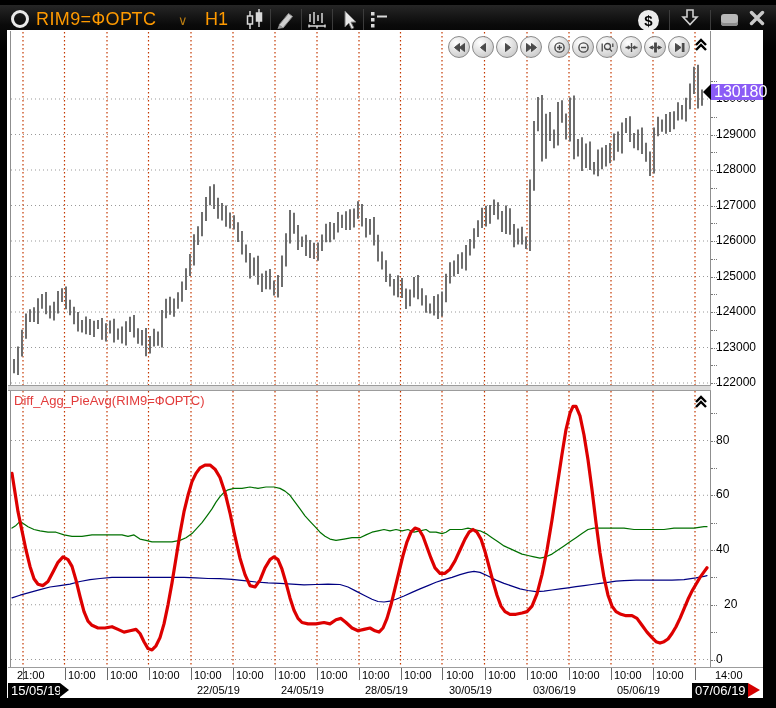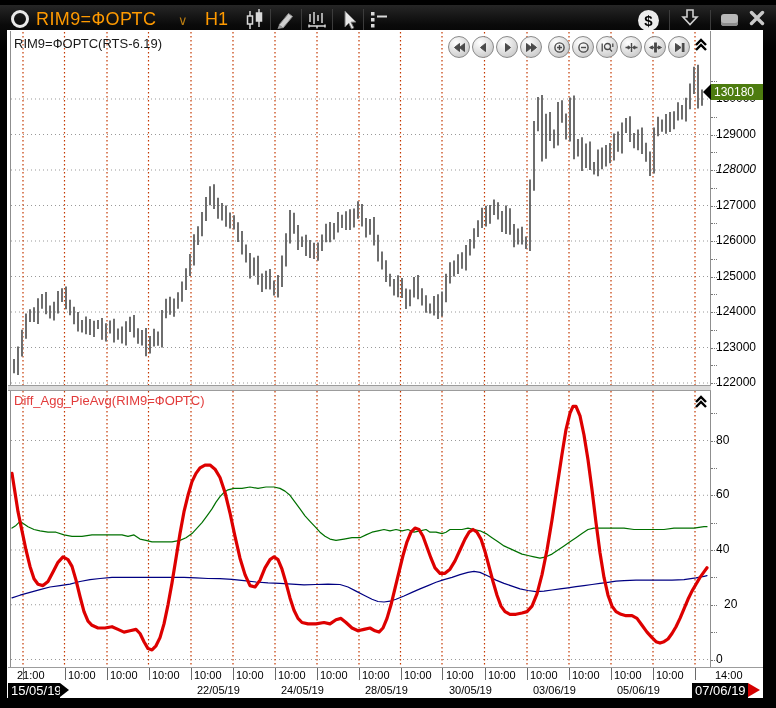--- a/index.html
+++ b/index.html
@@ -36,22 +36,22 @@
            display:flex;align-items:center;justify-content:center;margin-right:2px;}
   .nav-gap{width:4px;}
   .collapse{position:absolute;width:16px;height:16px;}
   
   .axis-label{position:absolute;font-size:12px;color:#000;white-space:nowrap;}
   .minor-tick{position:absolute;width:6px;height:0;border-top:1px dotted #777;}
   .time-label{position:absolute;font-size:11px;color:#000;white-space:nowrap;}
   .time-tick{position:absolute;width:1px;height:12px;background:#6a6a6a;}
   .axis-top{position:absolute;left:8px;top:667px;width:755px;height:1px;background:#9c9c9c;}
   
-  .price-tag{position:absolute;left:711px;top:84px;width:52px;height:16px;background:#4d7c0f;color:#fff;
-             font-size:12px;line-height:16px;padding-left:3px;box-sizing:border-box;}
+  .price-tag{position:absolute;left:711px;top:84px;width:52px;height:16px;background:#8b5cf6;color:#fff;
+             font-size:16px;line-height:16px;padding-left:3px;box-sizing:border-box;}
   .price-tag-arrow{position:absolute;left:703px;top:84px;width:0;height:0;
                    border-top:8px solid transparent;border-bottom:8px solid transparent;border-right:8px solid #000;}
   .date-tag{position:absolute;top:683px;height:15px;background:#000;color:#fff;font-size:13px;
             line-height:15px;padding-left:3px;box-sizing:border-box;}
   .date-tag-arrow{position:absolute;top:683px;width:0;height:0;border-top:7.5px solid transparent;
                   border-bottom:7.5px solid transparent;}
 </style>
 </head>
 <body>
 
@@ -359,21 +359,20 @@
       <line x1="600" y1="0" x2="600" y2="276" stroke="#c43800" stroke-width="1.2" stroke-dasharray="1.5 2.5"></line>
       <line x1="642" y1="0" x2="642" y2="276" stroke="#c43800" stroke-width="1.2" stroke-dasharray="1.5 2.5"></line>
       <line x1="684" y1="0" x2="684" y2="276" stroke="#c43800" stroke-width="1.2" stroke-dasharray="1.5 2.5"></line>
       <polyline points="1,137.1 5,134.4 9,130.3 13,133.0 17,135.7 23,138.5 29,139.8 37,141.2 45,141.2 53,143.9 61,145.3 71,145.3 81,143.9 91,143.9 101,143.9 111,143.9 117,145.3 123,143.9 129,148.1 135,149.4 141,150.8 151,150.8 161,150.8 169,149.4 175,146.7 181,142.6 186,137.1 191,131.6 196,124.8 201,117.9 205,111.1 209,105.6 213,101.5 217,98.8 223,97.4 231,97.4 239,96.0 247,97.4 255,96.0 263,96.0 269,97.4 274,100.1 279,104.3 284,111.1 289,117.9 294,124.8 299,130.3 304,135.7 309,141.2 314,145.3 319,148.1 325,149.4 333,148.1 341,146.7 349,146.7 355,143.9 361,141.2 367,139.8 373,138.5 379,139.8 385,138.5 391,139.8 397,138.5 403,141.2 409,139.8 415,138.5 419,141.2 425,141.2 431,142.6 435,141.2 439,138.5 445,138.5 451,138.5 457,137.1 463,138.5 469,139.8 475,142.6 481,146.7 487,150.8 493,154.9 499,157.6 505,160.4 511,163.1 517,164.5 523,165.8 529,167.2 535,165.8 541,163.1 547,159.0 553,154.9 559,150.8 565,146.7 571,142.6 577,138.5 583,137.1 593,137.1 603,137.1 613,137.1 623,138.5 633,138.5 643,138.5 653,138.5 663,137.1 673,137.1 683,137.1 693,135.7 696,135.7" fill="none" stroke="#007000" stroke-width="1.2" stroke-linejoin="round" stroke-linecap="round"></polyline>
       <polyline points="1,206.9 9,204.2 19,201.4 29,198.7 39,196.0 49,194.6 59,193.2 69,190.5 79,188.6 89,187.5 101,186.4 113,186.4 125,186.4 137,186.4 149,186.4 161,186.4 173,186.4 185,186.9 197,187.5 209,187.7 221,188.3 233,189.7 245,191.0 257,191.9 269,192.4 281,193.2 293,193.8 305,193.5 317,193.2 329,193.5 337,196.0 345,200.1 353,204.2 361,208.3 367,210.5 373,211.0 379,210.2 385,208.3 393,205.0 401,201.4 409,197.9 417,194.6 425,191.3 433,188.6 441,186.4 449,183.6 457,181.4 463,180.4 469,181.4 477,185.0 485,189.1 493,192.4 501,195.1 509,197.9 517,199.5 525,200.6 533,200.1 541,199.0 549,197.9 557,196.8 565,195.7 573,194.6 581,193.5 589,192.4 597,191.3 605,190.2 613,189.7 625,189.1 637,189.1 649,189.1 661,189.1 673,188.6 685,186.9 693,185.3 696,184.7" fill="none" stroke="#000082" stroke-width="1.2" stroke-linejoin="round" stroke-linecap="round"></polyline>
       <polyline points="1,82.4 4,101.5 7,120.7 11,139.8 15,159.0 19,175.4 23,187.7 27,193.2 32,194.6 37,190.5 42,180.9 47,171.3 52,165.8 57,168.6 61,175.4 65,189.1 69,205.5 73,220.6 77,230.2 81,234.3 87,237.0 94,237.0 101,235.7 107,238.4 113,241.1 119,239.8 125,238.4 129,242.5 133,250.7 137,257.6 141,258.9 145,254.8 149,246.6 153,232.9 157,213.8 161,191.9 165,167.2 169,142.6 173,120.7 177,104.3 181,90.6 185,82.4 189,76.9 194,74.1 199,74.1 204,78.2 209,86.5 214,101.5 219,122.0 224,145.3 229,167.2 234,183.6 239,194.6 244,196.0 249,189.1 254,176.8 259,168.6 263,165.8 267,168.6 271,178.2 275,191.9 279,206.9 283,219.2 287,227.4 291,231.5 297,232.9 305,232.9 313,231.5 319,232.9 325,228.8 330,227.4 335,231.5 341,237.0 347,239.8 353,238.4 359,237.0 364,239.8 368,241.1 372,237.0 376,227.4 380,213.8 384,197.3 388,180.9 392,164.5 396,150.8 400,141.2 404,137.1 408,138.5 412,145.3 416,156.3 420,167.2 424,176.8 429,182.3 434,182.3 439,178.2 444,169.9 449,159.0 454,148.1 458,141.2 462,138.5 466,141.2 470,148.1 474,160.4 478,175.4 482,190.5 486,204.2 490,215.1 494,220.6 499,223.3 505,223.3 511,222.0 516,220.6 521,215.1 526,202.8 531,183.6 536,159.0 541,128.9 546,96.0 551,63.2 555,38.6 559,22.1 562,15.3 565,15.3 569,24.9 573,44.0 577,68.7 581,98.8 585,131.6 589,161.7 593,186.4 597,204.2 601,215.1 605,220.6 610,223.3 615,224.7 621,224.7 626,227.4 631,234.3 636,241.1 641,246.6 645,250.7 649,252.1 653,250.7 657,248.0 661,242.5 665,235.7 669,227.4 673,217.9 677,208.3 681,200.1 685,193.2 689,186.4 693,180.9 696,176.8" fill="none" stroke="#dd0000" stroke-width="3.2" stroke-linejoin="round" stroke-linecap="round"></polyline>
     </svg>
 
   <div class="splitter"></div>
 
-  <div class="panel-label main">RIM9=ФОРТС(RTS-6.19)</div>
   <div class="panel-label ind">Diff_Agg_PieAvg(RIM9=ФОРТС)</div>
 
   <div class="nav" id="navBar">
       <div class="nav-btn">
         <svg width="13" height="13" viewBox="0 0 13 13" style="stroke:#4a4a4a;fill:#4a4a4a">
           <polygon points="6.5,2.5 1.5,6.5 6.5,10.5"></polygon>
           <polygon points="11.5,2.5 6.5,6.5 11.5,10.5"></polygon>
         </svg>
       </div>
       <div class="nav-btn">
@@ -445,21 +444,21 @@
       </svg>
   </div>
 
   <div id="axes">
       <div class="axis-label" style="left: 716px; top: 91px;">130000</div>
       <div class="minor-tick" style="left: 711px; top: 99px;"></div>
       <div class="minor-tick" style="left: 711px; top: 81.25px;"></div>
       <div class="axis-label" style="left: 716px; top: 126.5px;">129000</div>
       <div class="minor-tick" style="left: 711px; top: 134.5px;"></div>
       <div class="minor-tick" style="left: 711px; top: 116.75px;"></div>
-      <div class="axis-label" style="left: 716px; top: 162px; font-style: italic;">128000</div>
+      <div class="axis-label" style="left: 716px; top: 162px;">128000</div>
       <div class="minor-tick" style="left: 711px; top: 170px;"></div>
       <div class="minor-tick" style="left: 711px; top: 152.25px;"></div>
       <div class="axis-label" style="left: 716px; top: 197.5px;">127000</div>
       <div class="minor-tick" style="left: 711px; top: 205.5px;"></div>
       <div class="minor-tick" style="left: 711px; top: 187.75px;"></div>
       <div class="axis-label" style="left: 716px; top: 233px;">126000</div>
       <div class="minor-tick" style="left: 711px; top: 241px;"></div>
       <div class="minor-tick" style="left: 711px; top: 223.25px;"></div>
       <div class="axis-label" style="left: 716px; top: 268.5px;">125000</div>
       <div class="minor-tick" style="left: 711px; top: 276.5px;"></div>

